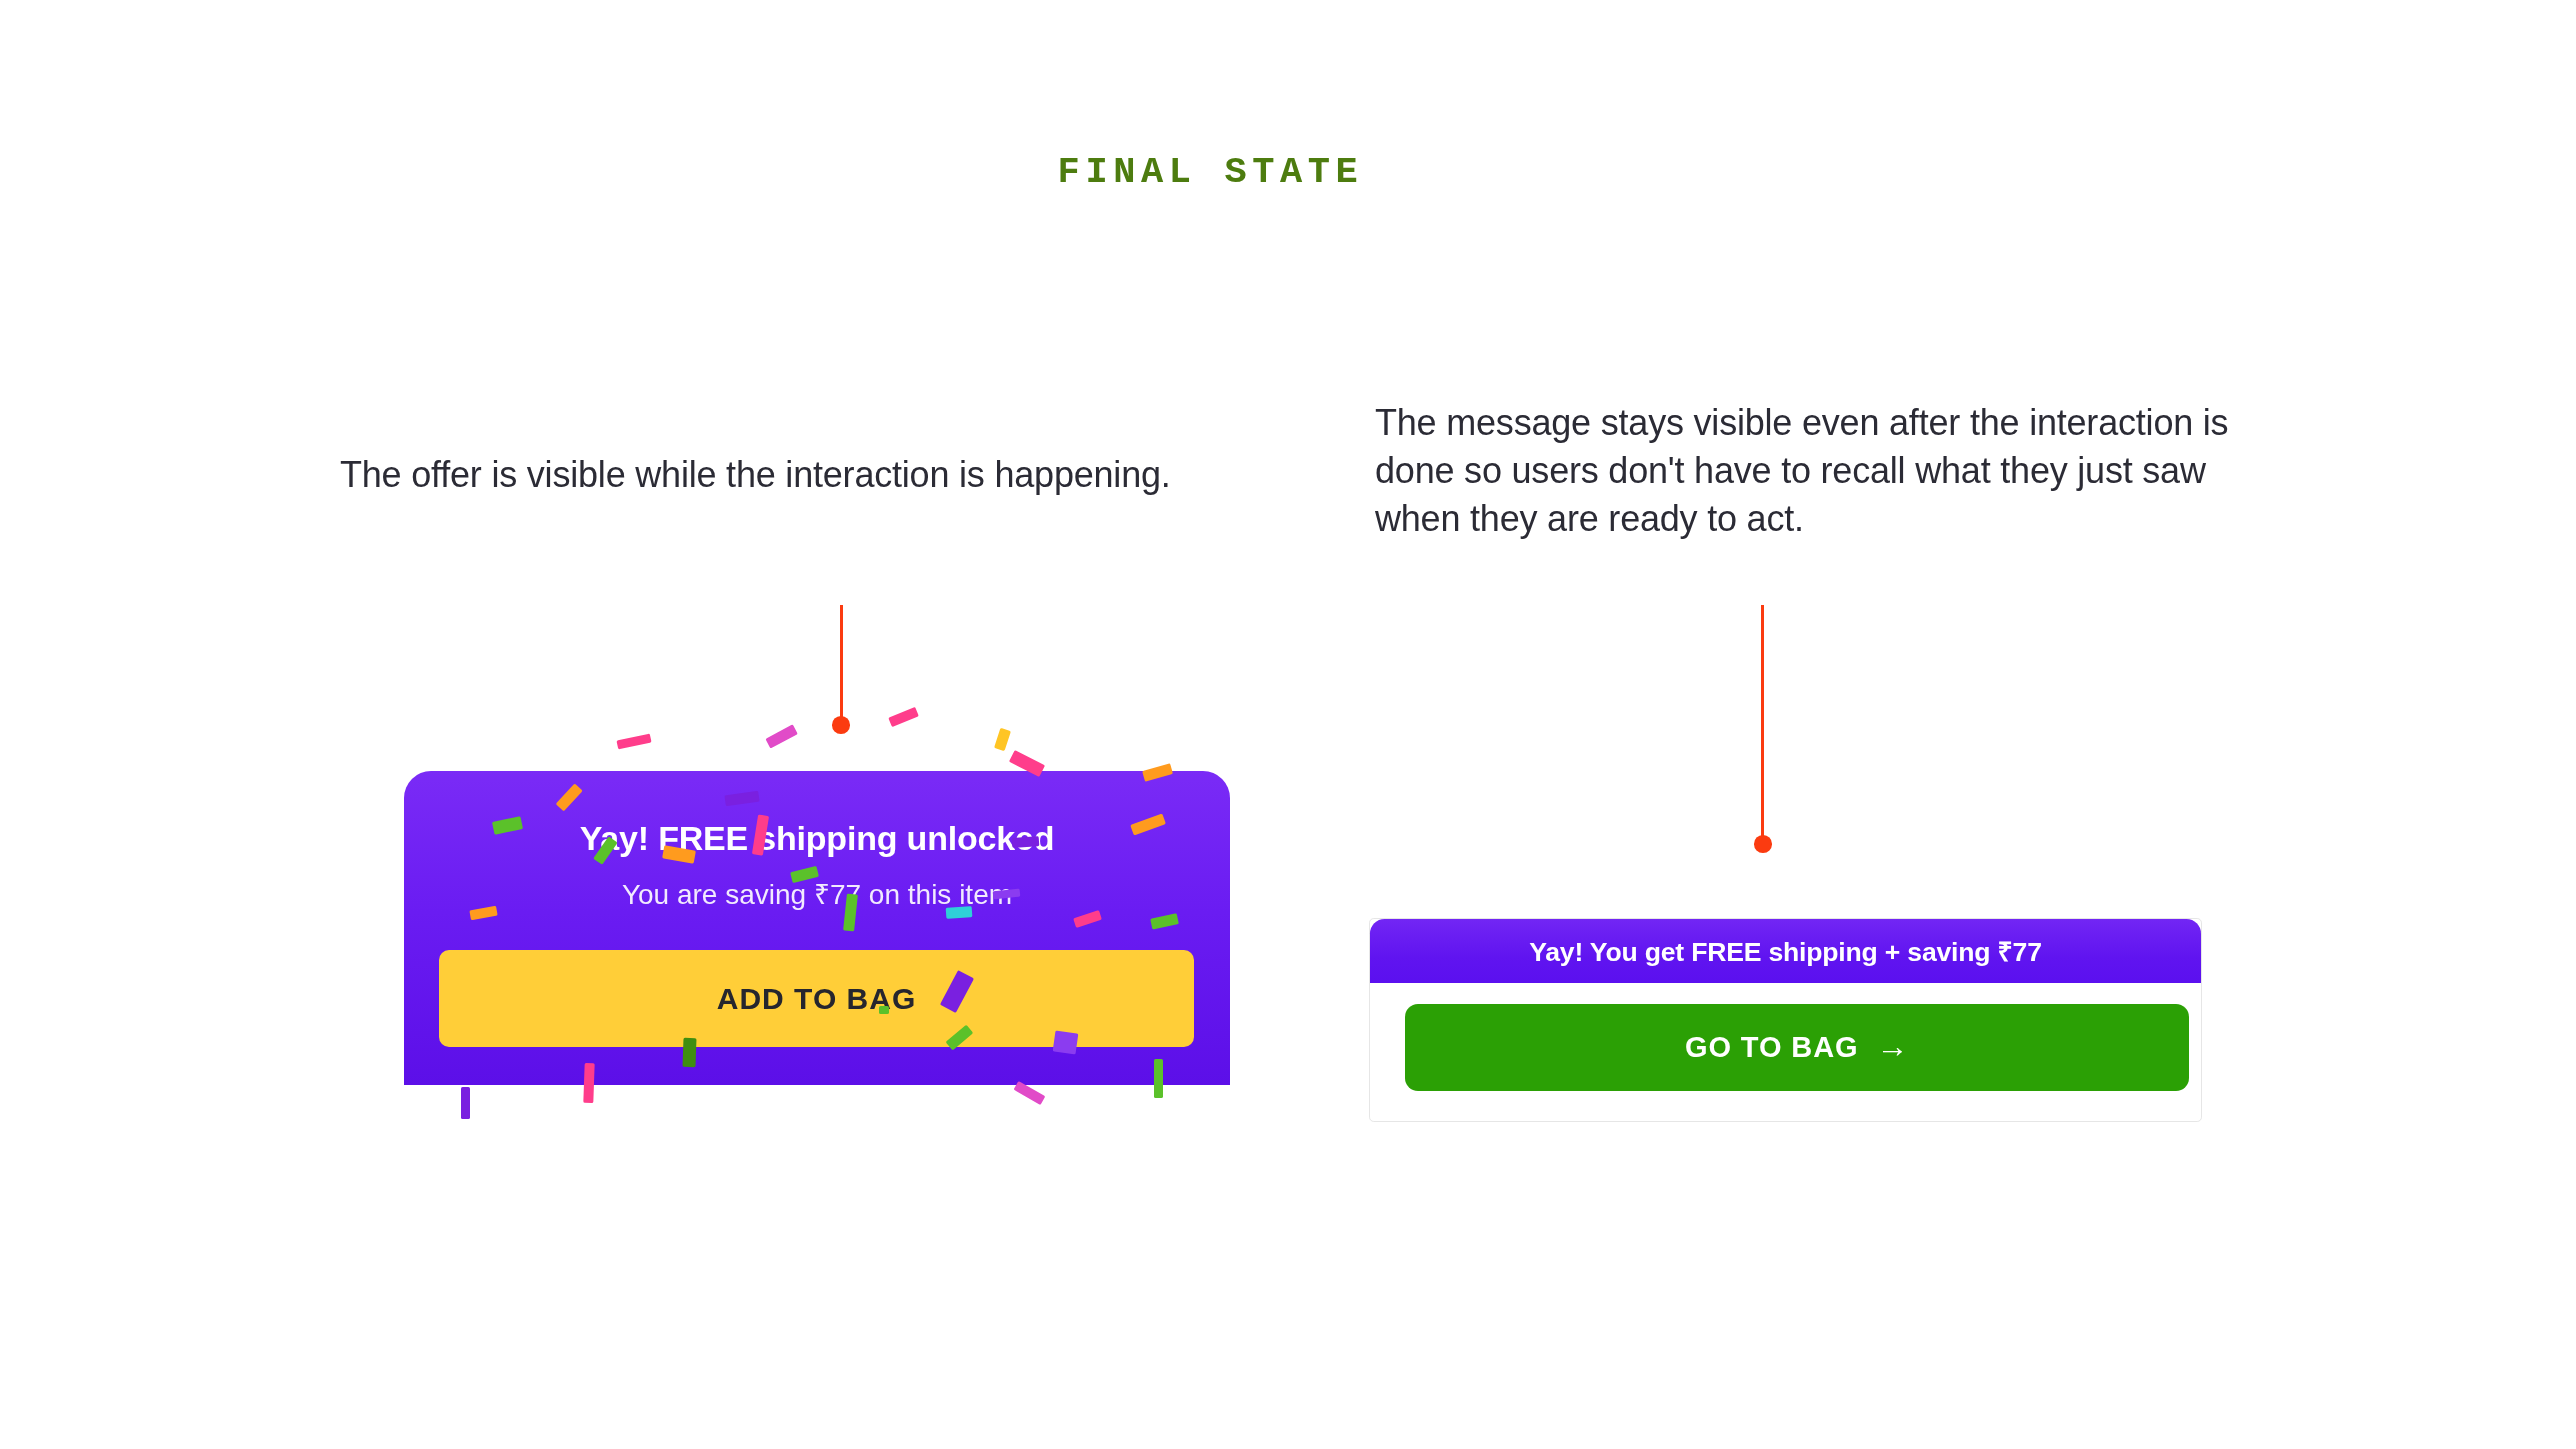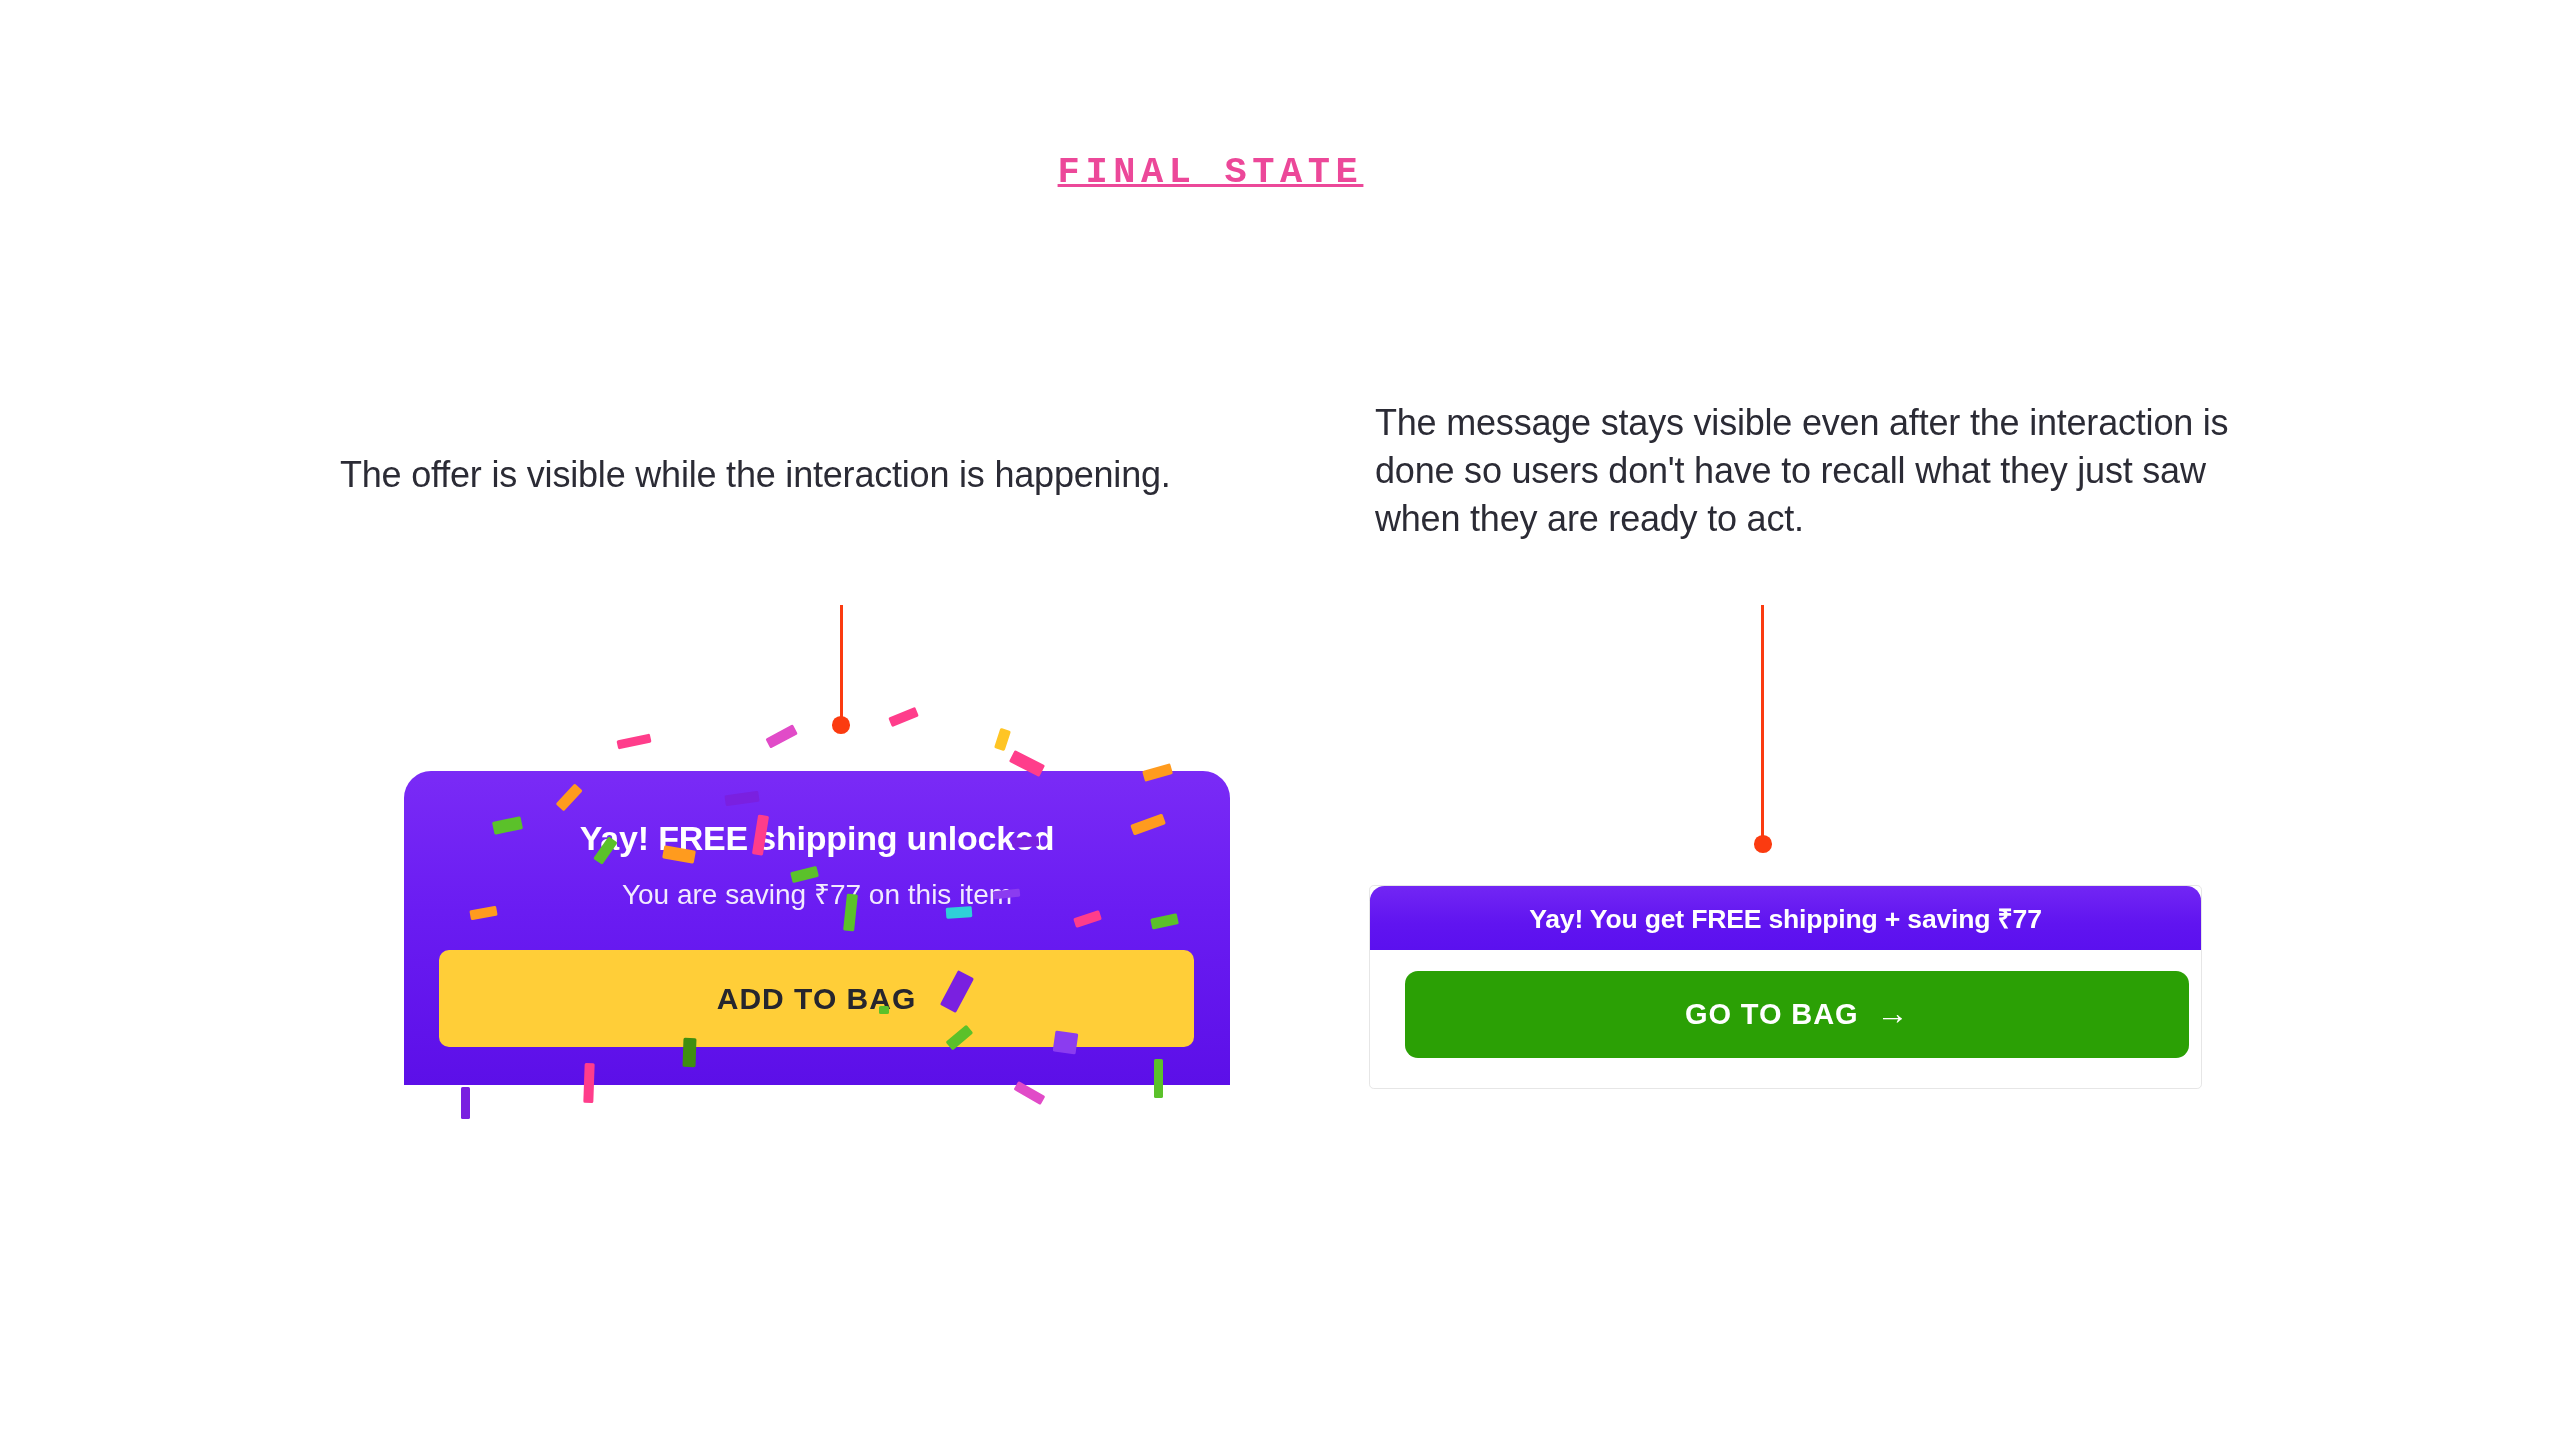--- a/index.html
+++ b/index.html
@@ -20,22 +20,21 @@
   .page-title {
     position: absolute;
     top: 151px;
     left: 0;
     width: 2421px;
     text-align: center;
     font-family: "Liberation Mono", "DejaVu Sans Mono", monospace;
     font-size: 37px;
     font-weight: 700;
     letter-spacing: 5.6px;
-    color: #ec4899;
-    text-decoration: underline;
+    color: #4d7c0f;
   }
 
   
   .annot {
     position: absolute;
     color: #2B2B35;
     font-size: 36px;
     line-height: 1.33;
     font-weight: 400;
     letter-spacing: -0.2px;
@@ -131,21 +130,21 @@
   }
   .confetti {
     position: absolute;
     border-radius: 1.6px;
   }
 
   
   .persist-card {
     position: absolute;
     left: 1369px;
-    top: 885px;
+    top: 918px;
     width: 833px;
     height: 204px;
     background: #ffffff;
     border: 1.6px solid #E6E6E6;
     border-radius: 4.8px;
     box-sizing: border-box;
   }
   .persist-banner {
     position: absolute;
     left: 0;

